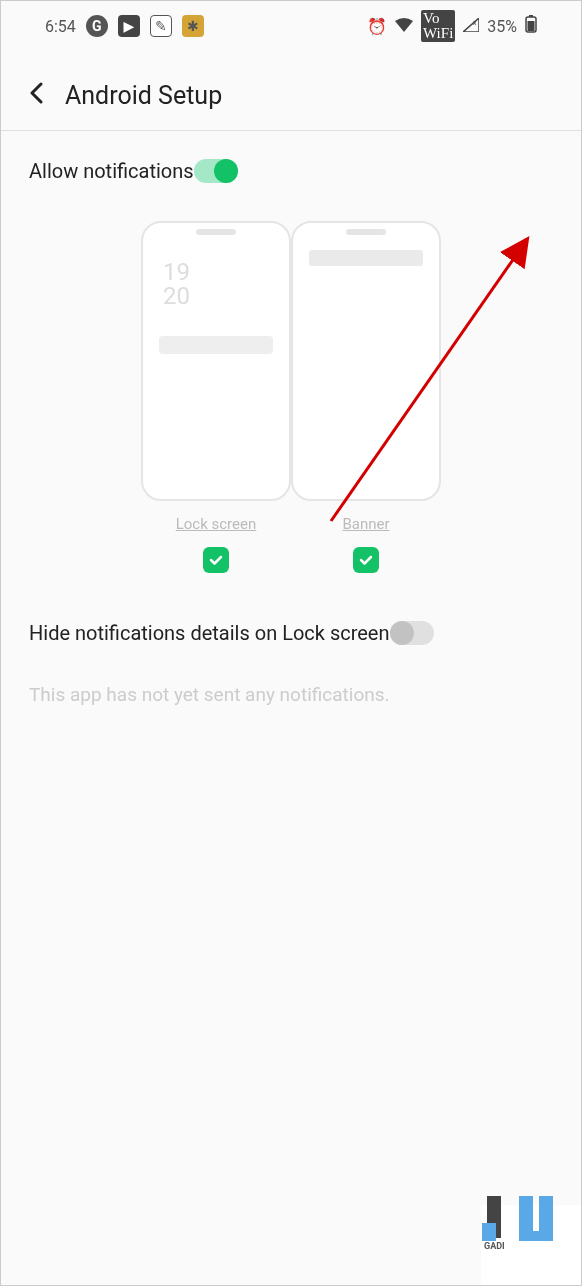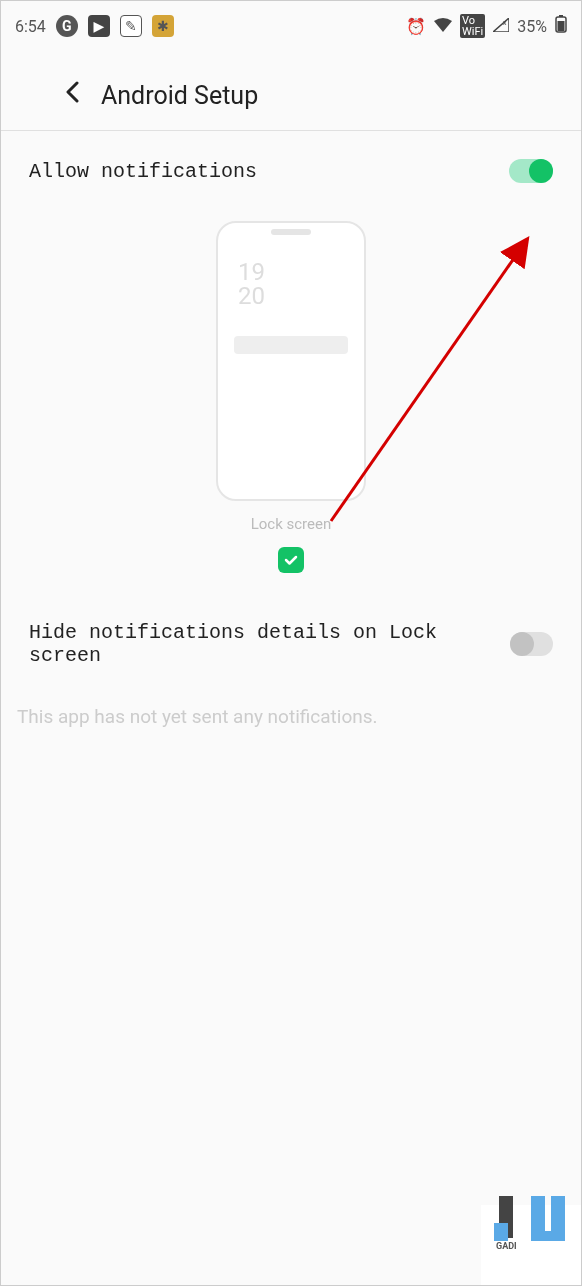--- a/index.html
+++ b/index.html
@@ -9,21 +9,21 @@
       background: #fafafa;
       font-family: -apple-system, BlinkMacSystemFont, "Segoe UI", Roboto, sans-serif;
       color: #333;
       border: 1px solid #ccc;
       overflow: hidden;
       position: relative;
     }
     .status-bar {
       display: flex;
       align-items: center;
-      padding: 10px 14px;
+      padding: 10px 44px;
       height: 50px;
       font-size: 16px;
       color: #555;
     }
     .status-left { display: flex; align-items: center; gap: 10px; }
     .status-right { margin-left: auto; display: flex; align-items: center; gap: 8px; }
     .status-icon {
       width: 22px;
       height: 22px;
       display: inline-flex;
@@ -31,34 +31,31 @@
       justify-content: center;
       border-radius: 4px;
       font-size: 14px;
     }
     .status-icon.g { background: #555; color: #fff; border-radius: 50%; font-weight: bold; }
     .status-icon.yt { background: #444; color: #fff; }
     .status-icon.app1 { background: #fff; border: 1px solid #555; }
     .status-icon.app2 { background: #d4a437; }
     .header {
       display: flex;
-      align-items: flex-start;
+      align-items: flex-end;
       padding: 30px 28px 20px;
       gap: 22px;
-      margin-left: 36px;
     }
     .back-arrow { font-size: 24px; font-weight: bold; color: #333; cursor: pointer; }
     .page-title { font-size: 25px; font-weight: 400; color: #222; }
     .divider { height: 1px; background: #e0e0e0; margin: 0; }
     .row {
       display: flex;
       align-items: center;
       padding: 28px 28px;
-      justify-content: space-between;
-      font-family: Liberation Mono, monospace;
     }
     .row-label { font-size: 20px; color: #222; }
     .toggle {
       width: 44px;
       height: 24px;
       background: #a4e8c8;
       border-radius: 12px;
       position: relative;
       cursor: pointer;
     }
@@ -115,50 +112,50 @@
       background: #eee;
       border-radius: 4px;
       margin: 8px 4px;
     }
     .banner-bar {
       height: 16px;
       background: #eaeaea;
       border-radius: 3px;
       margin: 2px 4px;
     }
-    .preview-label { color: #bbb; font-size: 15px; }
+    .preview-label { color: #bbb; font-size: 15px; text-decoration: underline; }
     .checkbox {
       width: 26px;
       height: 26px;
       background: #13c266;
       border-radius: 6px;
       display: flex;
       align-items: center;
       justify-content: center;
       color: #fff;
       cursor: pointer;
     }
     .checkbox svg { width: 16px; height: 16px; }
     .note-text {
-      padding: 10px 16px;
+      padding: 10px 28px;
       color: #ccc;
       font-size: 19px;
     }
     .arrow-annotation {
       position: absolute;
       top: 230px;
       left: 310px;
       width: 240px;
       height: 300px;
       pointer-events: none;
     }
     .watermark {
       position: absolute;
       bottom: 30px;
-      right: 10px;
+      right: 22px;
     }
     .wm-white-area { position: absolute; bottom: 0; right: 0; width: 100px; height: 80px; background: #fff; }
   </style>
 </head>
 <body>
 
 <div class="status-bar">
   <div class="status-left">
     <span>6:54</span>
     <span class="status-icon g">G</span>
@@ -166,21 +163,21 @@
     <span class="status-icon app1">✎</span>
     <span class="status-icon app2">✱</span>
   </div>
   <div class="status-right">
     <span>⏰</span>
     <span>
       <svg width="18" height="14" viewBox="0 0 18 14">
           <path d="M9 14 L0 3 Q9 -3 18 3 Z" fill="#444"></path>
         </svg>
     </span>
-    <span style="font-size:11px;background:#444;color:#fff;padding:1px 2px;border-radius:2px;line-height:1;">Vo<br>WiFi</span>
+    <span style="font-size:15px;background:#444;color:#fff;padding:1px 2px;border-radius:2px;line-height:1;font-family:Liberation Serif, serif;">Vo<br>WiFi</span>
     <span>
       <svg width="16" height="14" viewBox="0 0 16 14">
           <path d="M0 14 L16 14 L16 0 Z" fill="none" stroke="#444" stroke-width="1.5"></path>
           <text x="10" y="7" font-size="7" fill="#444">x</text>
         </svg>
     </span>
     <span>35%</span>
     <span>
       <svg width="12" height="18" viewBox="0 0 12 18">
           <rect x="4" y="0" width="4" height="2" fill="#444"></rect>
@@ -213,20 +210,32 @@
   <div class="preview">
     <div class="phone-mock">
       <div class="notch"></div>
       <div class="lock-time">
         <div>19</div>
         <div>20</div>
       </div>
       <div class="lock-bar"></div>
     </div>
     <span class="preview-label">Lock screen</span>
+    <div class="checkbox">
+      <svg viewBox="0 0 16 16">
+          <path d="M3 8 L6.5 11.5 L13 5" fill="none" stroke="#fff" stroke-width="2.5" stroke-linecap="round" stroke-linejoin="round"></path>
+        </svg>
+    </div>
+  </div>
+  <div class="preview">
+    <div class="phone-mock">
+      <div class="notch"></div>
+      <div class="banner-bar"></div>
+    </div>
+    <span class="preview-label">Banner</span>
     <div class="checkbox">
       <svg viewBox="0 0 16 16">
           <path d="M3 8 L6.5 11.5 L13 5" fill="none" stroke="#fff" stroke-width="2.5" stroke-linecap="round" stroke-linejoin="round"></path>
         </svg>
     </div>
   </div>
 </div>
 
 <div class="row">
   <span class="row-label">Hide notifications details on Lock screen</span>

